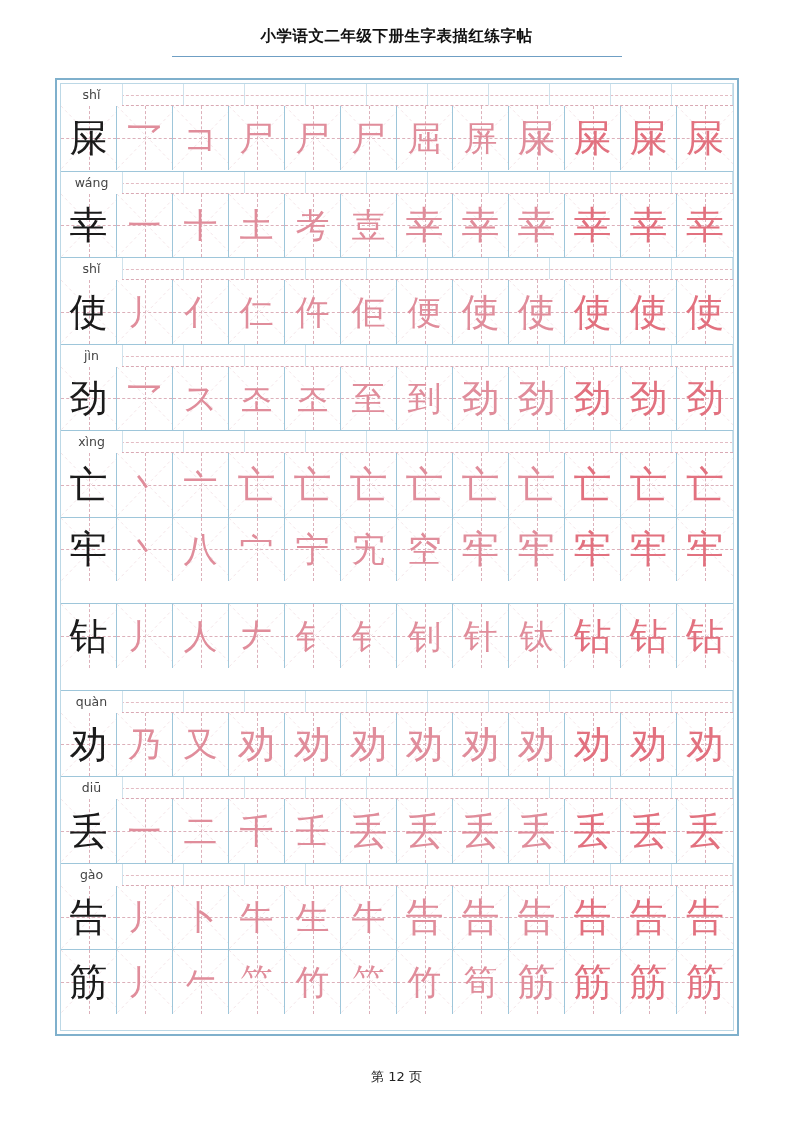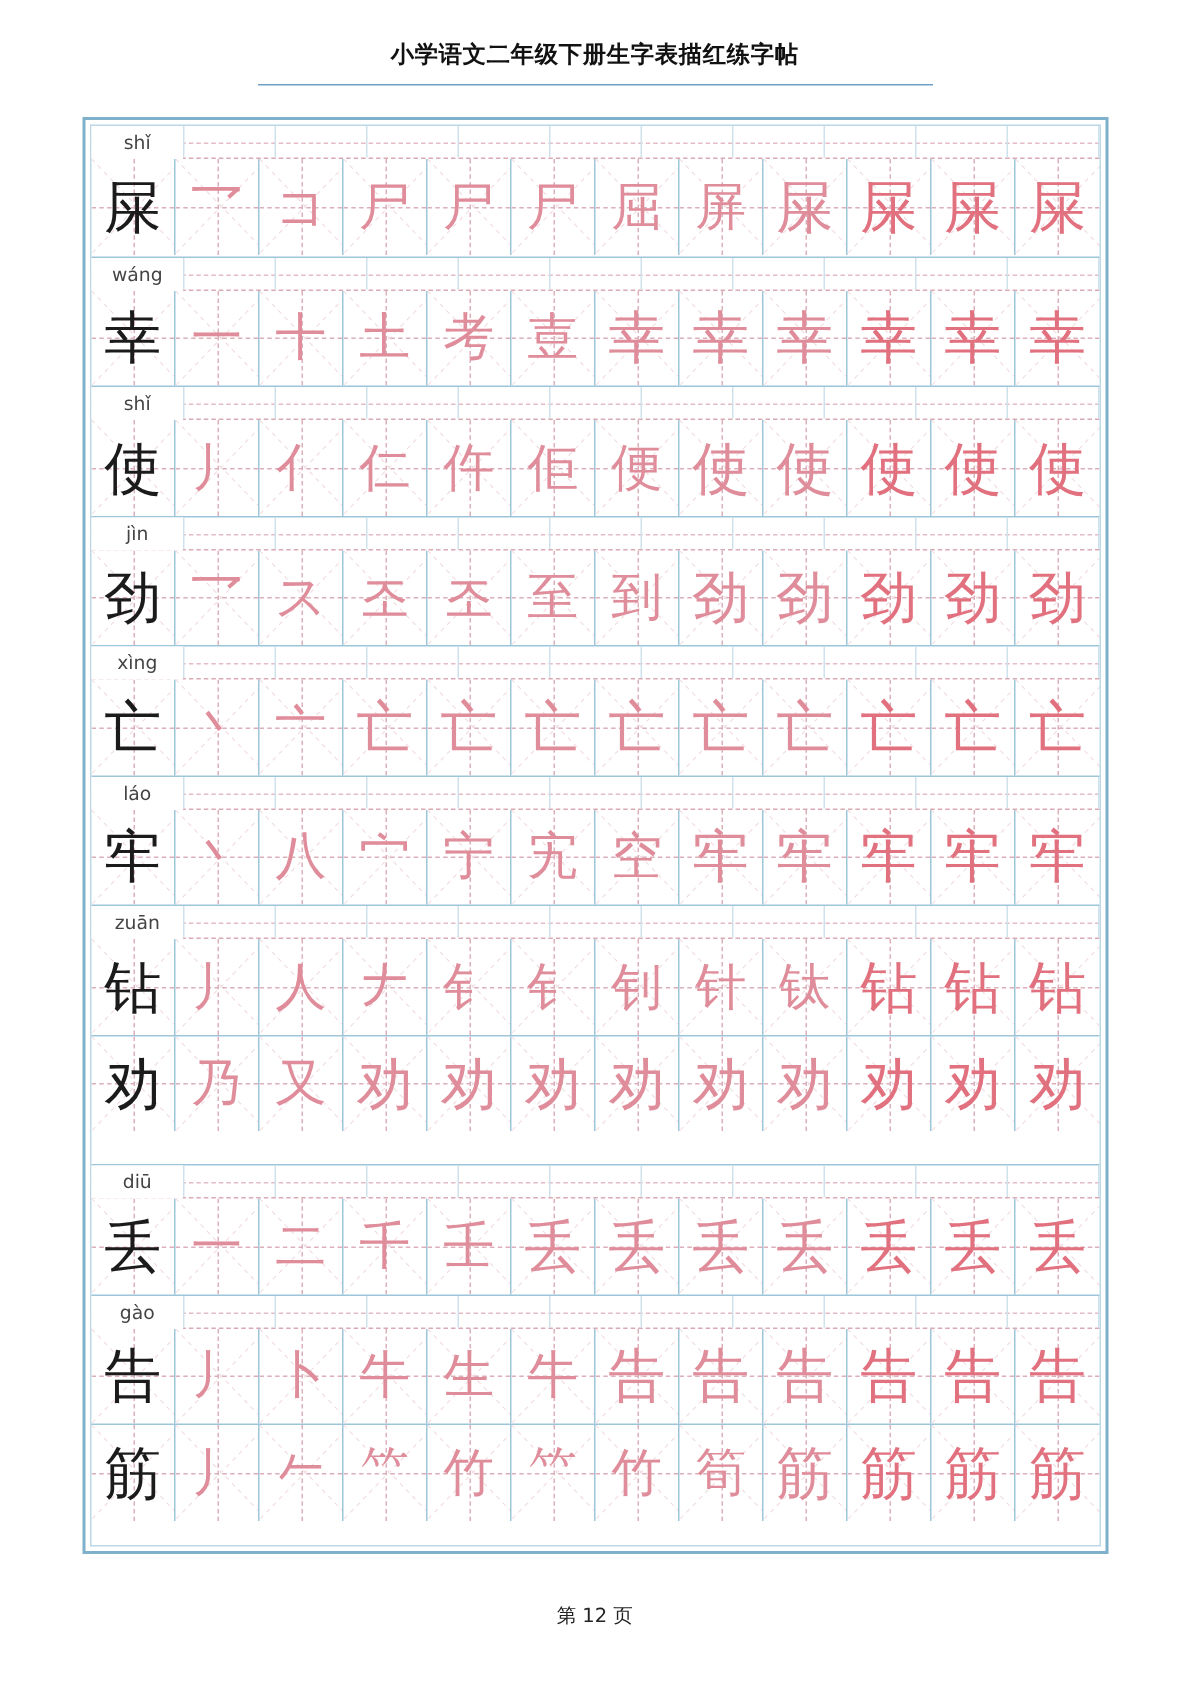--- a/index.html
+++ b/index.html
@@ -941,320 +941,306 @@
                 <svg width="61" height="63" viewBox="0 0 61 63">
                   <line x1="0" y1="0" x2="61" y2="63" stroke="#e3bcc4" stroke-width="0.7" stroke-dasharray="3,3"></line>
                   <line x1="61" y1="0" x2="0" y2="63" stroke="#e3bcc4" stroke-width="0.7" stroke-dasharray="3,3"></line>
                 </svg>
               </div>
               <div class="glyph solid">亡</div>
             </div>
           </div>
         </div>
         <div class="row">
-          <div class="pinyin-strip">
-            <div class="vline" style="left: 61px;"></div>
-            <div class="vline" style="left: 122px;"></div>
-            <div class="vline" style="left: 183px;"></div>
-            <div class="vline" style="left: 244px;"></div>
-            <div class="vline" style="left: 305px;"></div>
-            <div class="vline" style="left: 366px;"></div>
-            <div class="vline" style="left: 427px;"></div>
-            <div class="vline" style="left: 488px;"></div>
-            <div class="vline" style="left: 549px;"></div>
-            <div class="vline" style="left: 610px;"></div>
-            <div class="vline" style="left: 671px;"></div>
-            <div class="pinyin">láo</div>
+          <div class="grid-strip">
+            <div class="cell">
+              <div class="cross-h"></div>
+              <div class="cross-v"></div>
+              <div class="diag">
+                <svg width="61" height="63" viewBox="0 0 61 63">
+                  <line x1="0" y1="0" x2="61" y2="63" stroke="#e3bcc4" stroke-width="0.7" stroke-dasharray="3,3"></line>
+                  <line x1="61" y1="0" x2="0" y2="63" stroke="#e3bcc4" stroke-width="0.7" stroke-dasharray="3,3"></line>
+                </svg>
+              </div>
+              <div class="glyph model">牢</div>
+            </div>
+            <div class="cell">
+              <div class="cross-h"></div>
+              <div class="cross-v"></div>
+              <div class="diag">
+                <svg width="61" height="63" viewBox="0 0 61 63">
+                  <line x1="0" y1="0" x2="61" y2="63" stroke="#e3bcc4" stroke-width="0.7" stroke-dasharray="3,3"></line>
+                  <line x1="61" y1="0" x2="0" y2="63" stroke="#e3bcc4" stroke-width="0.7" stroke-dasharray="3,3"></line>
+                </svg>
+              </div>
+              <div class="glyph stroke">丶</div>
+            </div>
+            <div class="cell">
+              <div class="cross-h"></div>
+              <div class="cross-v"></div>
+              <div class="diag">
+                <svg width="61" height="63" viewBox="0 0 61 63">
+                  <line x1="0" y1="0" x2="61" y2="63" stroke="#e3bcc4" stroke-width="0.7" stroke-dasharray="3,3"></line>
+                  <line x1="61" y1="0" x2="0" y2="63" stroke="#e3bcc4" stroke-width="0.7" stroke-dasharray="3,3"></line>
+                </svg>
+              </div>
+              <div class="glyph stroke">八</div>
+            </div>
+            <div class="cell">
+              <div class="cross-h"></div>
+              <div class="cross-v"></div>
+              <div class="diag">
+                <svg width="61" height="63" viewBox="0 0 61 63">
+                  <line x1="0" y1="0" x2="61" y2="63" stroke="#e3bcc4" stroke-width="0.7" stroke-dasharray="3,3"></line>
+                  <line x1="61" y1="0" x2="0" y2="63" stroke="#e3bcc4" stroke-width="0.7" stroke-dasharray="3,3"></line>
+                </svg>
+              </div>
+              <div class="glyph stroke">宀</div>
+            </div>
+            <div class="cell">
+              <div class="cross-h"></div>
+              <div class="cross-v"></div>
+              <div class="diag">
+                <svg width="61" height="63" viewBox="0 0 61 63">
+                  <line x1="0" y1="0" x2="61" y2="63" stroke="#e3bcc4" stroke-width="0.7" stroke-dasharray="3,3"></line>
+                  <line x1="61" y1="0" x2="0" y2="63" stroke="#e3bcc4" stroke-width="0.7" stroke-dasharray="3,3"></line>
+                </svg>
+              </div>
+              <div class="glyph stroke">宁</div>
+            </div>
+            <div class="cell">
+              <div class="cross-h"></div>
+              <div class="cross-v"></div>
+              <div class="diag">
+                <svg width="61" height="63" viewBox="0 0 61 63">
+                  <line x1="0" y1="0" x2="61" y2="63" stroke="#e3bcc4" stroke-width="0.7" stroke-dasharray="3,3"></line>
+                  <line x1="61" y1="0" x2="0" y2="63" stroke="#e3bcc4" stroke-width="0.7" stroke-dasharray="3,3"></line>
+                </svg>
+              </div>
+              <div class="glyph stroke">宄</div>
+            </div>
+            <div class="cell">
+              <div class="cross-h"></div>
+              <div class="cross-v"></div>
+              <div class="diag">
+                <svg width="61" height="63" viewBox="0 0 61 63">
+                  <line x1="0" y1="0" x2="61" y2="63" stroke="#e3bcc4" stroke-width="0.7" stroke-dasharray="3,3"></line>
+                  <line x1="61" y1="0" x2="0" y2="63" stroke="#e3bcc4" stroke-width="0.7" stroke-dasharray="3,3"></line>
+                </svg>
+              </div>
+              <div class="glyph stroke">空</div>
+            </div>
+            <div class="cell">
+              <div class="cross-h"></div>
+              <div class="cross-v"></div>
+              <div class="diag">
+                <svg width="61" height="63" viewBox="0 0 61 63">
+                  <line x1="0" y1="0" x2="61" y2="63" stroke="#e3bcc4" stroke-width="0.7" stroke-dasharray="3,3"></line>
+                  <line x1="61" y1="0" x2="0" y2="63" stroke="#e3bcc4" stroke-width="0.7" stroke-dasharray="3,3"></line>
+                </svg>
+              </div>
+              <div class="glyph trace">牢</div>
+            </div>
+            <div class="cell">
+              <div class="cross-h"></div>
+              <div class="cross-v"></div>
+              <div class="diag">
+                <svg width="61" height="63" viewBox="0 0 61 63">
+                  <line x1="0" y1="0" x2="61" y2="63" stroke="#e3bcc4" stroke-width="0.7" stroke-dasharray="3,3"></line>
+                  <line x1="61" y1="0" x2="0" y2="63" stroke="#e3bcc4" stroke-width="0.7" stroke-dasharray="3,3"></line>
+                </svg>
+              </div>
+              <div class="glyph trace">牢</div>
+            </div>
+            <div class="cell">
+              <div class="cross-h"></div>
+              <div class="cross-v"></div>
+              <div class="diag">
+                <svg width="61" height="63" viewBox="0 0 61 63">
+                  <line x1="0" y1="0" x2="61" y2="63" stroke="#e3bcc4" stroke-width="0.7" stroke-dasharray="3,3"></line>
+                  <line x1="61" y1="0" x2="0" y2="63" stroke="#e3bcc4" stroke-width="0.7" stroke-dasharray="3,3"></line>
+                </svg>
+              </div>
+              <div class="glyph solid">牢</div>
+            </div>
+            <div class="cell">
+              <div class="cross-h"></div>
+              <div class="cross-v"></div>
+              <div class="diag">
+                <svg width="61" height="63" viewBox="0 0 61 63">
+                  <line x1="0" y1="0" x2="61" y2="63" stroke="#e3bcc4" stroke-width="0.7" stroke-dasharray="3,3"></line>
+                  <line x1="61" y1="0" x2="0" y2="63" stroke="#e3bcc4" stroke-width="0.7" stroke-dasharray="3,3"></line>
+                </svg>
+              </div>
+              <div class="glyph solid">牢</div>
+            </div>
+            <div class="cell">
+              <div class="cross-h"></div>
+              <div class="cross-v"></div>
+              <div class="diag">
+                <svg width="61" height="63" viewBox="0 0 61 63">
+                  <line x1="0" y1="0" x2="61" y2="63" stroke="#e3bcc4" stroke-width="0.7" stroke-dasharray="3,3"></line>
+                  <line x1="61" y1="0" x2="0" y2="63" stroke="#e3bcc4" stroke-width="0.7" stroke-dasharray="3,3"></line>
+                </svg>
+              </div>
+              <div class="glyph solid">牢</div>
+            </div>
           </div>
+        </div>
+        <div class="row">
           <div class="grid-strip">
             <div class="cell">
               <div class="cross-h"></div>
               <div class="cross-v"></div>
               <div class="diag">
                 <svg width="61" height="63" viewBox="0 0 61 63">
                   <line x1="0" y1="0" x2="61" y2="63" stroke="#e3bcc4" stroke-width="0.7" stroke-dasharray="3,3"></line>
                   <line x1="61" y1="0" x2="0" y2="63" stroke="#e3bcc4" stroke-width="0.7" stroke-dasharray="3,3"></line>
                 </svg>
               </div>
-              <div class="glyph model">牢</div>
-            </div>
-            <div class="cell">
-              <div class="cross-h"></div>
-              <div class="cross-v"></div>
-              <div class="diag">
-                <svg width="61" height="63" viewBox="0 0 61 63">
-                  <line x1="0" y1="0" x2="61" y2="63" stroke="#e3bcc4" stroke-width="0.7" stroke-dasharray="3,3"></line>
-                  <line x1="61" y1="0" x2="0" y2="63" stroke="#e3bcc4" stroke-width="0.7" stroke-dasharray="3,3"></line>
-                </svg>
-              </div>
-              <div class="glyph stroke">丶</div>
-            </div>
-            <div class="cell">
-              <div class="cross-h"></div>
-              <div class="cross-v"></div>
-              <div class="diag">
-                <svg width="61" height="63" viewBox="0 0 61 63">
-                  <line x1="0" y1="0" x2="61" y2="63" stroke="#e3bcc4" stroke-width="0.7" stroke-dasharray="3,3"></line>
-                  <line x1="61" y1="0" x2="0" y2="63" stroke="#e3bcc4" stroke-width="0.7" stroke-dasharray="3,3"></line>
-                </svg>
-              </div>
-              <div class="glyph stroke">八</div>
-            </div>
-            <div class="cell">
-              <div class="cross-h"></div>
-              <div class="cross-v"></div>
-              <div class="diag">
-                <svg width="61" height="63" viewBox="0 0 61 63">
-                  <line x1="0" y1="0" x2="61" y2="63" stroke="#e3bcc4" stroke-width="0.7" stroke-dasharray="3,3"></line>
-                  <line x1="61" y1="0" x2="0" y2="63" stroke="#e3bcc4" stroke-width="0.7" stroke-dasharray="3,3"></line>
-                </svg>
-              </div>
-              <div class="glyph stroke">宀</div>
-            </div>
-            <div class="cell">
-              <div class="cross-h"></div>
-              <div class="cross-v"></div>
-              <div class="diag">
-                <svg width="61" height="63" viewBox="0 0 61 63">
-                  <line x1="0" y1="0" x2="61" y2="63" stroke="#e3bcc4" stroke-width="0.7" stroke-dasharray="3,3"></line>
-                  <line x1="61" y1="0" x2="0" y2="63" stroke="#e3bcc4" stroke-width="0.7" stroke-dasharray="3,3"></line>
-                </svg>
-              </div>
-              <div class="glyph stroke">宁</div>
-            </div>
-            <div class="cell">
-              <div class="cross-h"></div>
-              <div class="cross-v"></div>
-              <div class="diag">
-                <svg width="61" height="63" viewBox="0 0 61 63">
-                  <line x1="0" y1="0" x2="61" y2="63" stroke="#e3bcc4" stroke-width="0.7" stroke-dasharray="3,3"></line>
-                  <line x1="61" y1="0" x2="0" y2="63" stroke="#e3bcc4" stroke-width="0.7" stroke-dasharray="3,3"></line>
-                </svg>
-              </div>
-              <div class="glyph stroke">宄</div>
-            </div>
-            <div class="cell">
-              <div class="cross-h"></div>
-              <div class="cross-v"></div>
-              <div class="diag">
-                <svg width="61" height="63" viewBox="0 0 61 63">
-                  <line x1="0" y1="0" x2="61" y2="63" stroke="#e3bcc4" stroke-width="0.7" stroke-dasharray="3,3"></line>
-                  <line x1="61" y1="0" x2="0" y2="63" stroke="#e3bcc4" stroke-width="0.7" stroke-dasharray="3,3"></line>
-                </svg>
-              </div>
-              <div class="glyph stroke">空</div>
-            </div>
-            <div class="cell">
-              <div class="cross-h"></div>
-              <div class="cross-v"></div>
-              <div class="diag">
-                <svg width="61" height="63" viewBox="0 0 61 63">
-                  <line x1="0" y1="0" x2="61" y2="63" stroke="#e3bcc4" stroke-width="0.7" stroke-dasharray="3,3"></line>
-                  <line x1="61" y1="0" x2="0" y2="63" stroke="#e3bcc4" stroke-width="0.7" stroke-dasharray="3,3"></line>
-                </svg>
-              </div>
-              <div class="glyph trace">牢</div>
-            </div>
-            <div class="cell">
-              <div class="cross-h"></div>
-              <div class="cross-v"></div>
-              <div class="diag">
-                <svg width="61" height="63" viewBox="0 0 61 63">
-                  <line x1="0" y1="0" x2="61" y2="63" stroke="#e3bcc4" stroke-width="0.7" stroke-dasharray="3,3"></line>
-                  <line x1="61" y1="0" x2="0" y2="63" stroke="#e3bcc4" stroke-width="0.7" stroke-dasharray="3,3"></line>
-                </svg>
-              </div>
-              <div class="glyph trace">牢</div>
-            </div>
-            <div class="cell">
-              <div class="cross-h"></div>
-              <div class="cross-v"></div>
-              <div class="diag">
-                <svg width="61" height="63" viewBox="0 0 61 63">
-                  <line x1="0" y1="0" x2="61" y2="63" stroke="#e3bcc4" stroke-width="0.7" stroke-dasharray="3,3"></line>
-                  <line x1="61" y1="0" x2="0" y2="63" stroke="#e3bcc4" stroke-width="0.7" stroke-dasharray="3,3"></line>
-                </svg>
-              </div>
-              <div class="glyph solid">牢</div>
-            </div>
-            <div class="cell">
-              <div class="cross-h"></div>
-              <div class="cross-v"></div>
-              <div class="diag">
-                <svg width="61" height="63" viewBox="0 0 61 63">
-                  <line x1="0" y1="0" x2="61" y2="63" stroke="#e3bcc4" stroke-width="0.7" stroke-dasharray="3,3"></line>
-                  <line x1="61" y1="0" x2="0" y2="63" stroke="#e3bcc4" stroke-width="0.7" stroke-dasharray="3,3"></line>
-                </svg>
-              </div>
-              <div class="glyph solid">牢</div>
-            </div>
-            <div class="cell">
-              <div class="cross-h"></div>
-              <div class="cross-v"></div>
-              <div class="diag">
-                <svg width="61" height="63" viewBox="0 0 61 63">
-                  <line x1="0" y1="0" x2="61" y2="63" stroke="#e3bcc4" stroke-width="0.7" stroke-dasharray="3,3"></line>
-                  <line x1="61" y1="0" x2="0" y2="63" stroke="#e3bcc4" stroke-width="0.7" stroke-dasharray="3,3"></line>
-                </svg>
-              </div>
-              <div class="glyph solid">牢</div>
+              <div class="glyph model">钻</div>
+            </div>
+            <div class="cell">
+              <div class="cross-h"></div>
+              <div class="cross-v"></div>
+              <div class="diag">
+                <svg width="61" height="63" viewBox="0 0 61 63">
+                  <line x1="0" y1="0" x2="61" y2="63" stroke="#e3bcc4" stroke-width="0.7" stroke-dasharray="3,3"></line>
+                  <line x1="61" y1="0" x2="0" y2="63" stroke="#e3bcc4" stroke-width="0.7" stroke-dasharray="3,3"></line>
+                </svg>
+              </div>
+              <div class="glyph stroke">丿</div>
+            </div>
+            <div class="cell">
+              <div class="cross-h"></div>
+              <div class="cross-v"></div>
+              <div class="diag">
+                <svg width="61" height="63" viewBox="0 0 61 63">
+                  <line x1="0" y1="0" x2="61" y2="63" stroke="#e3bcc4" stroke-width="0.7" stroke-dasharray="3,3"></line>
+                  <line x1="61" y1="0" x2="0" y2="63" stroke="#e3bcc4" stroke-width="0.7" stroke-dasharray="3,3"></line>
+                </svg>
+              </div>
+              <div class="glyph stroke">人</div>
+            </div>
+            <div class="cell">
+              <div class="cross-h"></div>
+              <div class="cross-v"></div>
+              <div class="diag">
+                <svg width="61" height="63" viewBox="0 0 61 63">
+                  <line x1="0" y1="0" x2="61" y2="63" stroke="#e3bcc4" stroke-width="0.7" stroke-dasharray="3,3"></line>
+                  <line x1="61" y1="0" x2="0" y2="63" stroke="#e3bcc4" stroke-width="0.7" stroke-dasharray="3,3"></line>
+                </svg>
+              </div>
+              <div class="glyph stroke">𠂇</div>
+            </div>
+            <div class="cell">
+              <div class="cross-h"></div>
+              <div class="cross-v"></div>
+              <div class="diag">
+                <svg width="61" height="63" viewBox="0 0 61 63">
+                  <line x1="0" y1="0" x2="61" y2="63" stroke="#e3bcc4" stroke-width="0.7" stroke-dasharray="3,3"></line>
+                  <line x1="61" y1="0" x2="0" y2="63" stroke="#e3bcc4" stroke-width="0.7" stroke-dasharray="3,3"></line>
+                </svg>
+              </div>
+              <div class="glyph stroke">钅</div>
+            </div>
+            <div class="cell">
+              <div class="cross-h"></div>
+              <div class="cross-v"></div>
+              <div class="diag">
+                <svg width="61" height="63" viewBox="0 0 61 63">
+                  <line x1="0" y1="0" x2="61" y2="63" stroke="#e3bcc4" stroke-width="0.7" stroke-dasharray="3,3"></line>
+                  <line x1="61" y1="0" x2="0" y2="63" stroke="#e3bcc4" stroke-width="0.7" stroke-dasharray="3,3"></line>
+                </svg>
+              </div>
+              <div class="glyph stroke">钅</div>
+            </div>
+            <div class="cell">
+              <div class="cross-h"></div>
+              <div class="cross-v"></div>
+              <div class="diag">
+                <svg width="61" height="63" viewBox="0 0 61 63">
+                  <line x1="0" y1="0" x2="61" y2="63" stroke="#e3bcc4" stroke-width="0.7" stroke-dasharray="3,3"></line>
+                  <line x1="61" y1="0" x2="0" y2="63" stroke="#e3bcc4" stroke-width="0.7" stroke-dasharray="3,3"></line>
+                </svg>
+              </div>
+              <div class="glyph stroke">钊</div>
+            </div>
+            <div class="cell">
+              <div class="cross-h"></div>
+              <div class="cross-v"></div>
+              <div class="diag">
+                <svg width="61" height="63" viewBox="0 0 61 63">
+                  <line x1="0" y1="0" x2="61" y2="63" stroke="#e3bcc4" stroke-width="0.7" stroke-dasharray="3,3"></line>
+                  <line x1="61" y1="0" x2="0" y2="63" stroke="#e3bcc4" stroke-width="0.7" stroke-dasharray="3,3"></line>
+                </svg>
+              </div>
+              <div class="glyph stroke">针</div>
+            </div>
+            <div class="cell">
+              <div class="cross-h"></div>
+              <div class="cross-v"></div>
+              <div class="diag">
+                <svg width="61" height="63" viewBox="0 0 61 63">
+                  <line x1="0" y1="0" x2="61" y2="63" stroke="#e3bcc4" stroke-width="0.7" stroke-dasharray="3,3"></line>
+                  <line x1="61" y1="0" x2="0" y2="63" stroke="#e3bcc4" stroke-width="0.7" stroke-dasharray="3,3"></line>
+                </svg>
+              </div>
+              <div class="glyph stroke">钛</div>
+            </div>
+            <div class="cell">
+              <div class="cross-h"></div>
+              <div class="cross-v"></div>
+              <div class="diag">
+                <svg width="61" height="63" viewBox="0 0 61 63">
+                  <line x1="0" y1="0" x2="61" y2="63" stroke="#e3bcc4" stroke-width="0.7" stroke-dasharray="3,3"></line>
+                  <line x1="61" y1="0" x2="0" y2="63" stroke="#e3bcc4" stroke-width="0.7" stroke-dasharray="3,3"></line>
+                </svg>
+              </div>
+              <div class="glyph solid">钻</div>
+            </div>
+            <div class="cell">
+              <div class="cross-h"></div>
+              <div class="cross-v"></div>
+              <div class="diag">
+                <svg width="61" height="63" viewBox="0 0 61 63">
+                  <line x1="0" y1="0" x2="61" y2="63" stroke="#e3bcc4" stroke-width="0.7" stroke-dasharray="3,3"></line>
+                  <line x1="61" y1="0" x2="0" y2="63" stroke="#e3bcc4" stroke-width="0.7" stroke-dasharray="3,3"></line>
+                </svg>
+              </div>
+              <div class="glyph solid">钻</div>
+            </div>
+            <div class="cell">
+              <div class="cross-h"></div>
+              <div class="cross-v"></div>
+              <div class="diag">
+                <svg width="61" height="63" viewBox="0 0 61 63">
+                  <line x1="0" y1="0" x2="61" y2="63" stroke="#e3bcc4" stroke-width="0.7" stroke-dasharray="3,3"></line>
+                  <line x1="61" y1="0" x2="0" y2="63" stroke="#e3bcc4" stroke-width="0.7" stroke-dasharray="3,3"></line>
+                </svg>
+              </div>
+              <div class="glyph solid">钻</div>
             </div>
           </div>
         </div>
         <div class="row">
           <div class="pinyin-strip">
             <div class="vline" style="left: 61px;"></div>
             <div class="vline" style="left: 122px;"></div>
             <div class="vline" style="left: 183px;"></div>
             <div class="vline" style="left: 244px;"></div>
             <div class="vline" style="left: 305px;"></div>
             <div class="vline" style="left: 366px;"></div>
             <div class="vline" style="left: 427px;"></div>
             <div class="vline" style="left: 488px;"></div>
             <div class="vline" style="left: 549px;"></div>
             <div class="vline" style="left: 610px;"></div>
             <div class="vline" style="left: 671px;"></div>
-            <div class="pinyin">zuān</div>
+            <div class="pinyin">quàn</div>
           </div>
-          <div class="grid-strip">
-            <div class="cell">
-              <div class="cross-h"></div>
-              <div class="cross-v"></div>
-              <div class="diag">
-                <svg width="61" height="63" viewBox="0 0 61 63">
-                  <line x1="0" y1="0" x2="61" y2="63" stroke="#e3bcc4" stroke-width="0.7" stroke-dasharray="3,3"></line>
-                  <line x1="61" y1="0" x2="0" y2="63" stroke="#e3bcc4" stroke-width="0.7" stroke-dasharray="3,3"></line>
-                </svg>
-              </div>
-              <div class="glyph model">钻</div>
-            </div>
-            <div class="cell">
-              <div class="cross-h"></div>
-              <div class="cross-v"></div>
-              <div class="diag">
-                <svg width="61" height="63" viewBox="0 0 61 63">
-                  <line x1="0" y1="0" x2="61" y2="63" stroke="#e3bcc4" stroke-width="0.7" stroke-dasharray="3,3"></line>
-                  <line x1="61" y1="0" x2="0" y2="63" stroke="#e3bcc4" stroke-width="0.7" stroke-dasharray="3,3"></line>
-                </svg>
-              </div>
-              <div class="glyph stroke">丿</div>
-            </div>
-            <div class="cell">
-              <div class="cross-h"></div>
-              <div class="cross-v"></div>
-              <div class="diag">
-                <svg width="61" height="63" viewBox="0 0 61 63">
-                  <line x1="0" y1="0" x2="61" y2="63" stroke="#e3bcc4" stroke-width="0.7" stroke-dasharray="3,3"></line>
-                  <line x1="61" y1="0" x2="0" y2="63" stroke="#e3bcc4" stroke-width="0.7" stroke-dasharray="3,3"></line>
-                </svg>
-              </div>
-              <div class="glyph stroke">人</div>
-            </div>
-            <div class="cell">
-              <div class="cross-h"></div>
-              <div class="cross-v"></div>
-              <div class="diag">
-                <svg width="61" height="63" viewBox="0 0 61 63">
-                  <line x1="0" y1="0" x2="61" y2="63" stroke="#e3bcc4" stroke-width="0.7" stroke-dasharray="3,3"></line>
-                  <line x1="61" y1="0" x2="0" y2="63" stroke="#e3bcc4" stroke-width="0.7" stroke-dasharray="3,3"></line>
-                </svg>
-              </div>
-              <div class="glyph stroke">𠂇</div>
-            </div>
-            <div class="cell">
-              <div class="cross-h"></div>
-              <div class="cross-v"></div>
-              <div class="diag">
-                <svg width="61" height="63" viewBox="0 0 61 63">
-                  <line x1="0" y1="0" x2="61" y2="63" stroke="#e3bcc4" stroke-width="0.7" stroke-dasharray="3,3"></line>
-                  <line x1="61" y1="0" x2="0" y2="63" stroke="#e3bcc4" stroke-width="0.7" stroke-dasharray="3,3"></line>
-                </svg>
-              </div>
-              <div class="glyph stroke">钅</div>
-            </div>
-            <div class="cell">
-              <div class="cross-h"></div>
-              <div class="cross-v"></div>
-              <div class="diag">
-                <svg width="61" height="63" viewBox="0 0 61 63">
-                  <line x1="0" y1="0" x2="61" y2="63" stroke="#e3bcc4" stroke-width="0.7" stroke-dasharray="3,3"></line>
-                  <line x1="61" y1="0" x2="0" y2="63" stroke="#e3bcc4" stroke-width="0.7" stroke-dasharray="3,3"></line>
-                </svg>
-              </div>
-              <div class="glyph stroke">钅</div>
-            </div>
-            <div class="cell">
-              <div class="cross-h"></div>
-              <div class="cross-v"></div>
-              <div class="diag">
-                <svg width="61" height="63" viewBox="0 0 61 63">
-                  <line x1="0" y1="0" x2="61" y2="63" stroke="#e3bcc4" stroke-width="0.7" stroke-dasharray="3,3"></line>
-                  <line x1="61" y1="0" x2="0" y2="63" stroke="#e3bcc4" stroke-width="0.7" stroke-dasharray="3,3"></line>
-                </svg>
-              </div>
-              <div class="glyph stroke">钊</div>
-            </div>
-            <div class="cell">
-              <div class="cross-h"></div>
-              <div class="cross-v"></div>
-              <div class="diag">
-                <svg width="61" height="63" viewBox="0 0 61 63">
-                  <line x1="0" y1="0" x2="61" y2="63" stroke="#e3bcc4" stroke-width="0.7" stroke-dasharray="3,3"></line>
-                  <line x1="61" y1="0" x2="0" y2="63" stroke="#e3bcc4" stroke-width="0.7" stroke-dasharray="3,3"></line>
-                </svg>
-              </div>
-              <div class="glyph stroke">针</div>
-            </div>
-            <div class="cell">
-              <div class="cross-h"></div>
-              <div class="cross-v"></div>
-              <div class="diag">
-                <svg width="61" height="63" viewBox="0 0 61 63">
-                  <line x1="0" y1="0" x2="61" y2="63" stroke="#e3bcc4" stroke-width="0.7" stroke-dasharray="3,3"></line>
-                  <line x1="61" y1="0" x2="0" y2="63" stroke="#e3bcc4" stroke-width="0.7" stroke-dasharray="3,3"></line>
-                </svg>
-              </div>
-              <div class="glyph stroke">钛</div>
-            </div>
-            <div class="cell">
-              <div class="cross-h"></div>
-              <div class="cross-v"></div>
-              <div class="diag">
-                <svg width="61" height="63" viewBox="0 0 61 63">
-                  <line x1="0" y1="0" x2="61" y2="63" stroke="#e3bcc4" stroke-width="0.7" stroke-dasharray="3,3"></line>
-                  <line x1="61" y1="0" x2="0" y2="63" stroke="#e3bcc4" stroke-width="0.7" stroke-dasharray="3,3"></line>
-                </svg>
-              </div>
-              <div class="glyph solid">钻</div>
-            </div>
-            <div class="cell">
-              <div class="cross-h"></div>
-              <div class="cross-v"></div>
-              <div class="diag">
-                <svg width="61" height="63" viewBox="0 0 61 63">
-                  <line x1="0" y1="0" x2="61" y2="63" stroke="#e3bcc4" stroke-width="0.7" stroke-dasharray="3,3"></line>
-                  <line x1="61" y1="0" x2="0" y2="63" stroke="#e3bcc4" stroke-width="0.7" stroke-dasharray="3,3"></line>
-                </svg>
-              </div>
-              <div class="glyph solid">钻</div>
-            </div>
-            <div class="cell">
-              <div class="cross-h"></div>
-              <div class="cross-v"></div>
-              <div class="diag">
-                <svg width="61" height="63" viewBox="0 0 61 63">
-                  <line x1="0" y1="0" x2="61" y2="63" stroke="#e3bcc4" stroke-width="0.7" stroke-dasharray="3,3"></line>
-                  <line x1="61" y1="0" x2="0" y2="63" stroke="#e3bcc4" stroke-width="0.7" stroke-dasharray="3,3"></line>
-                </svg>
-              </div>
-              <div class="glyph solid">钻</div>
-            </div>
-          </div>
-        </div>
-        <div class="row">
           <div class="grid-strip">
             <div class="cell">
               <div class="cross-h"></div>
               <div class="cross-v"></div>
               <div class="diag">
                 <svg width="61" height="63" viewBox="0 0 61 63">
                   <line x1="0" y1="0" x2="61" y2="63" stroke="#e3bcc4" stroke-width="0.7" stroke-dasharray="3,3"></line>
                   <line x1="61" y1="0" x2="0" y2="63" stroke="#e3bcc4" stroke-width="0.7" stroke-dasharray="3,3"></line>
                 </svg>
               </div>

